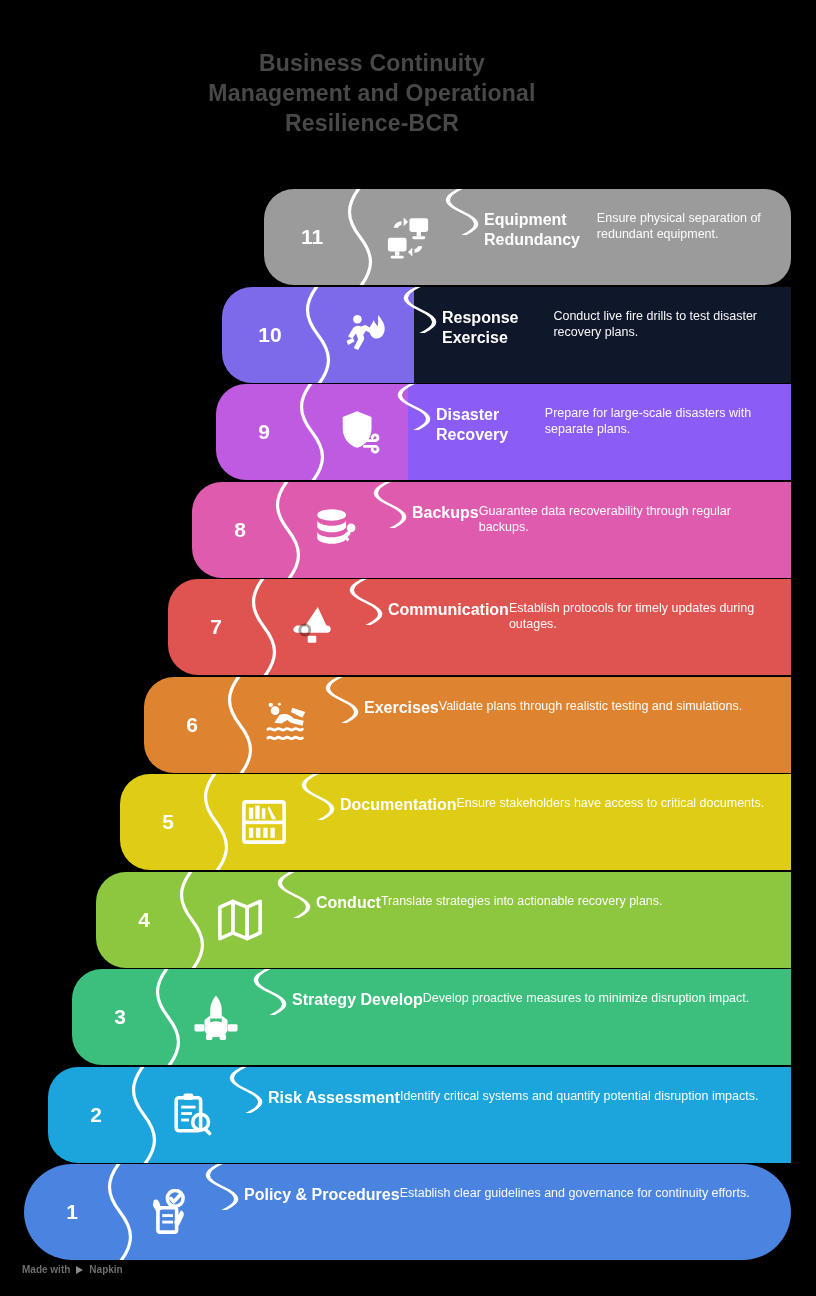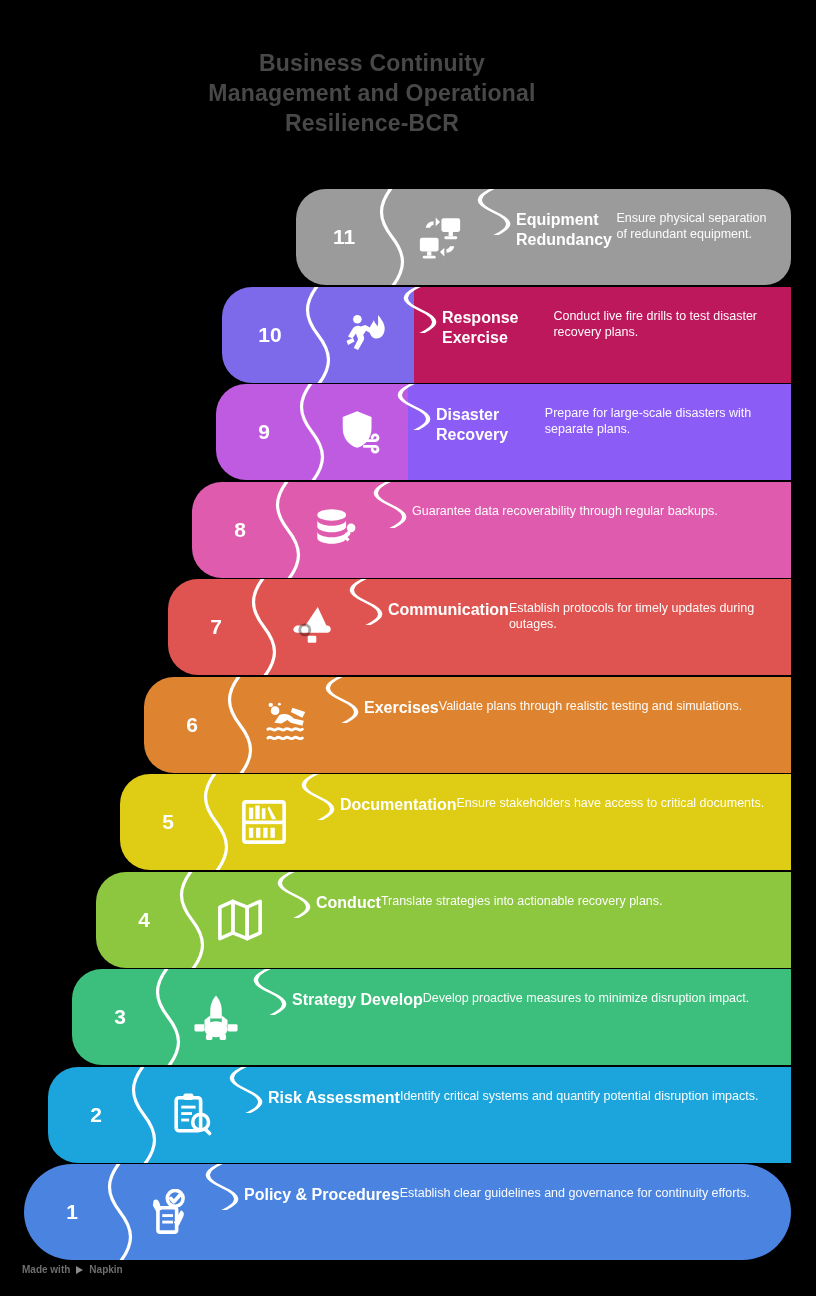--- a/index.html
+++ b/index.html
@@ -77,21 +77,21 @@
 <body style="background: rgb(0, 0, 0);">
 
 <div class="title-block" style="color: rgb(72, 72, 72);">
   <span class="tline">Business Continuity</span>
   <span class="tline">Management and Operational</span>
   <span class="tline">Resilience-BCR</span>
 </div>
 
 <div class="stairs" id="stairs">
     <div class="step first" style="top: 0px; left: 264px; right: 25px;">
-      <div class="num-pod" style="background: rgb(155, 155, 155); border-radius: 30px 0px 0px 30px; margin-left: 32px;">
+      <div class="num-pod" style="background: rgb(155, 155, 155); border-radius: 30px 0px 0px 30px;">
         <span class="numtxt">11</span>
         <span class="divider">
           <svg viewBox="0 0 34 96" preserveAspectRatio="none">
             <path d="M17 -2 C 3 16, 3 30, 17 48 C 31 66, 31 80, 17 98" fill="none" stroke="#ffffff" stroke-width="3.2"></path>
           </svg>
         </span>
       </div>
       <div class="icon-pod" style="background: rgb(155, 155, 155);">
         <span>
           <svg viewBox="0 0 64 64">
@@ -135,21 +135,21 @@
             <path d="M14 36l-9 4 2 6 9-5z"></path>
             <path d="M49 4c6 8 9 13 9 19 0 8-5 14-11 14s-10-5-10-12c0-6 4-9 6-14 1 5 4 6 5 9 2-6 0-11 1-16z"></path>
           </svg>
         </span>
         <span class="divider">
           <svg viewBox="0 0 34 96" preserveAspectRatio="none">
             <path d="M17 -2 C 3 16, 3 30, 17 48 C 31 66, 31 80, 17 98" fill="none" stroke="#ffffff" stroke-width="3.2"></path>
           </svg>
         </span>
       </div>
-      <div class="text-pod" style="background: #be185d;">
+      <div class="text-pod" style="background: #0f172a;">
         <div class="s-title">Response Exercise</div>
         <div class="s-desc">Conduct live fire drills to test disaster recovery plans.</div>
       </div>
     </div>
     <div class="step" style="top: 195px; left: 216px; right: 25px;">
       <div class="num-pod" style="background: rgb(191, 91, 224); border-radius: 30px 0px 0px 30px;">
         <span class="numtxt">9</span>
         <span class="divider">
           <svg viewBox="0 0 34 96" preserveAspectRatio="none">
             <path d="M17 -2 C 3 16, 3 30, 17 48 C 31 66, 31 80, 17 98" fill="none" stroke="#ffffff" stroke-width="3.2"></path>
@@ -197,20 +197,21 @@
             <circle cx="53" cy="29" r="6"></circle>
           </svg>
         </span>
         <span class="divider">
           <svg viewBox="0 0 34 96" preserveAspectRatio="none">
             <path d="M17 -2 C 3 16, 3 30, 17 48 C 31 66, 31 80, 17 98" fill="none" stroke="#ffffff" stroke-width="3.2"></path>
           </svg>
         </span>
       </div>
       <div class="text-pod" style="background: rgb(222, 91, 174);">
+        <div class="s-title">Backups</div>
         <div class="s-desc">Guarantee data recoverability through regular backups.</div>
       </div>
     </div>
     <div class="step" style="top: 390px; left: 168px; right: 25px;">
       <div class="num-pod" style="background: rgb(223, 84, 80); border-radius: 30px 0px 0px 30px;">
         <span class="numtxt">7</span>
         <span class="divider">
           <svg viewBox="0 0 34 96" preserveAspectRatio="none">
             <path d="M17 -2 C 3 16, 3 30, 17 48 C 31 66, 31 80, 17 98" fill="none" stroke="#ffffff" stroke-width="3.2"></path>
           </svg>

